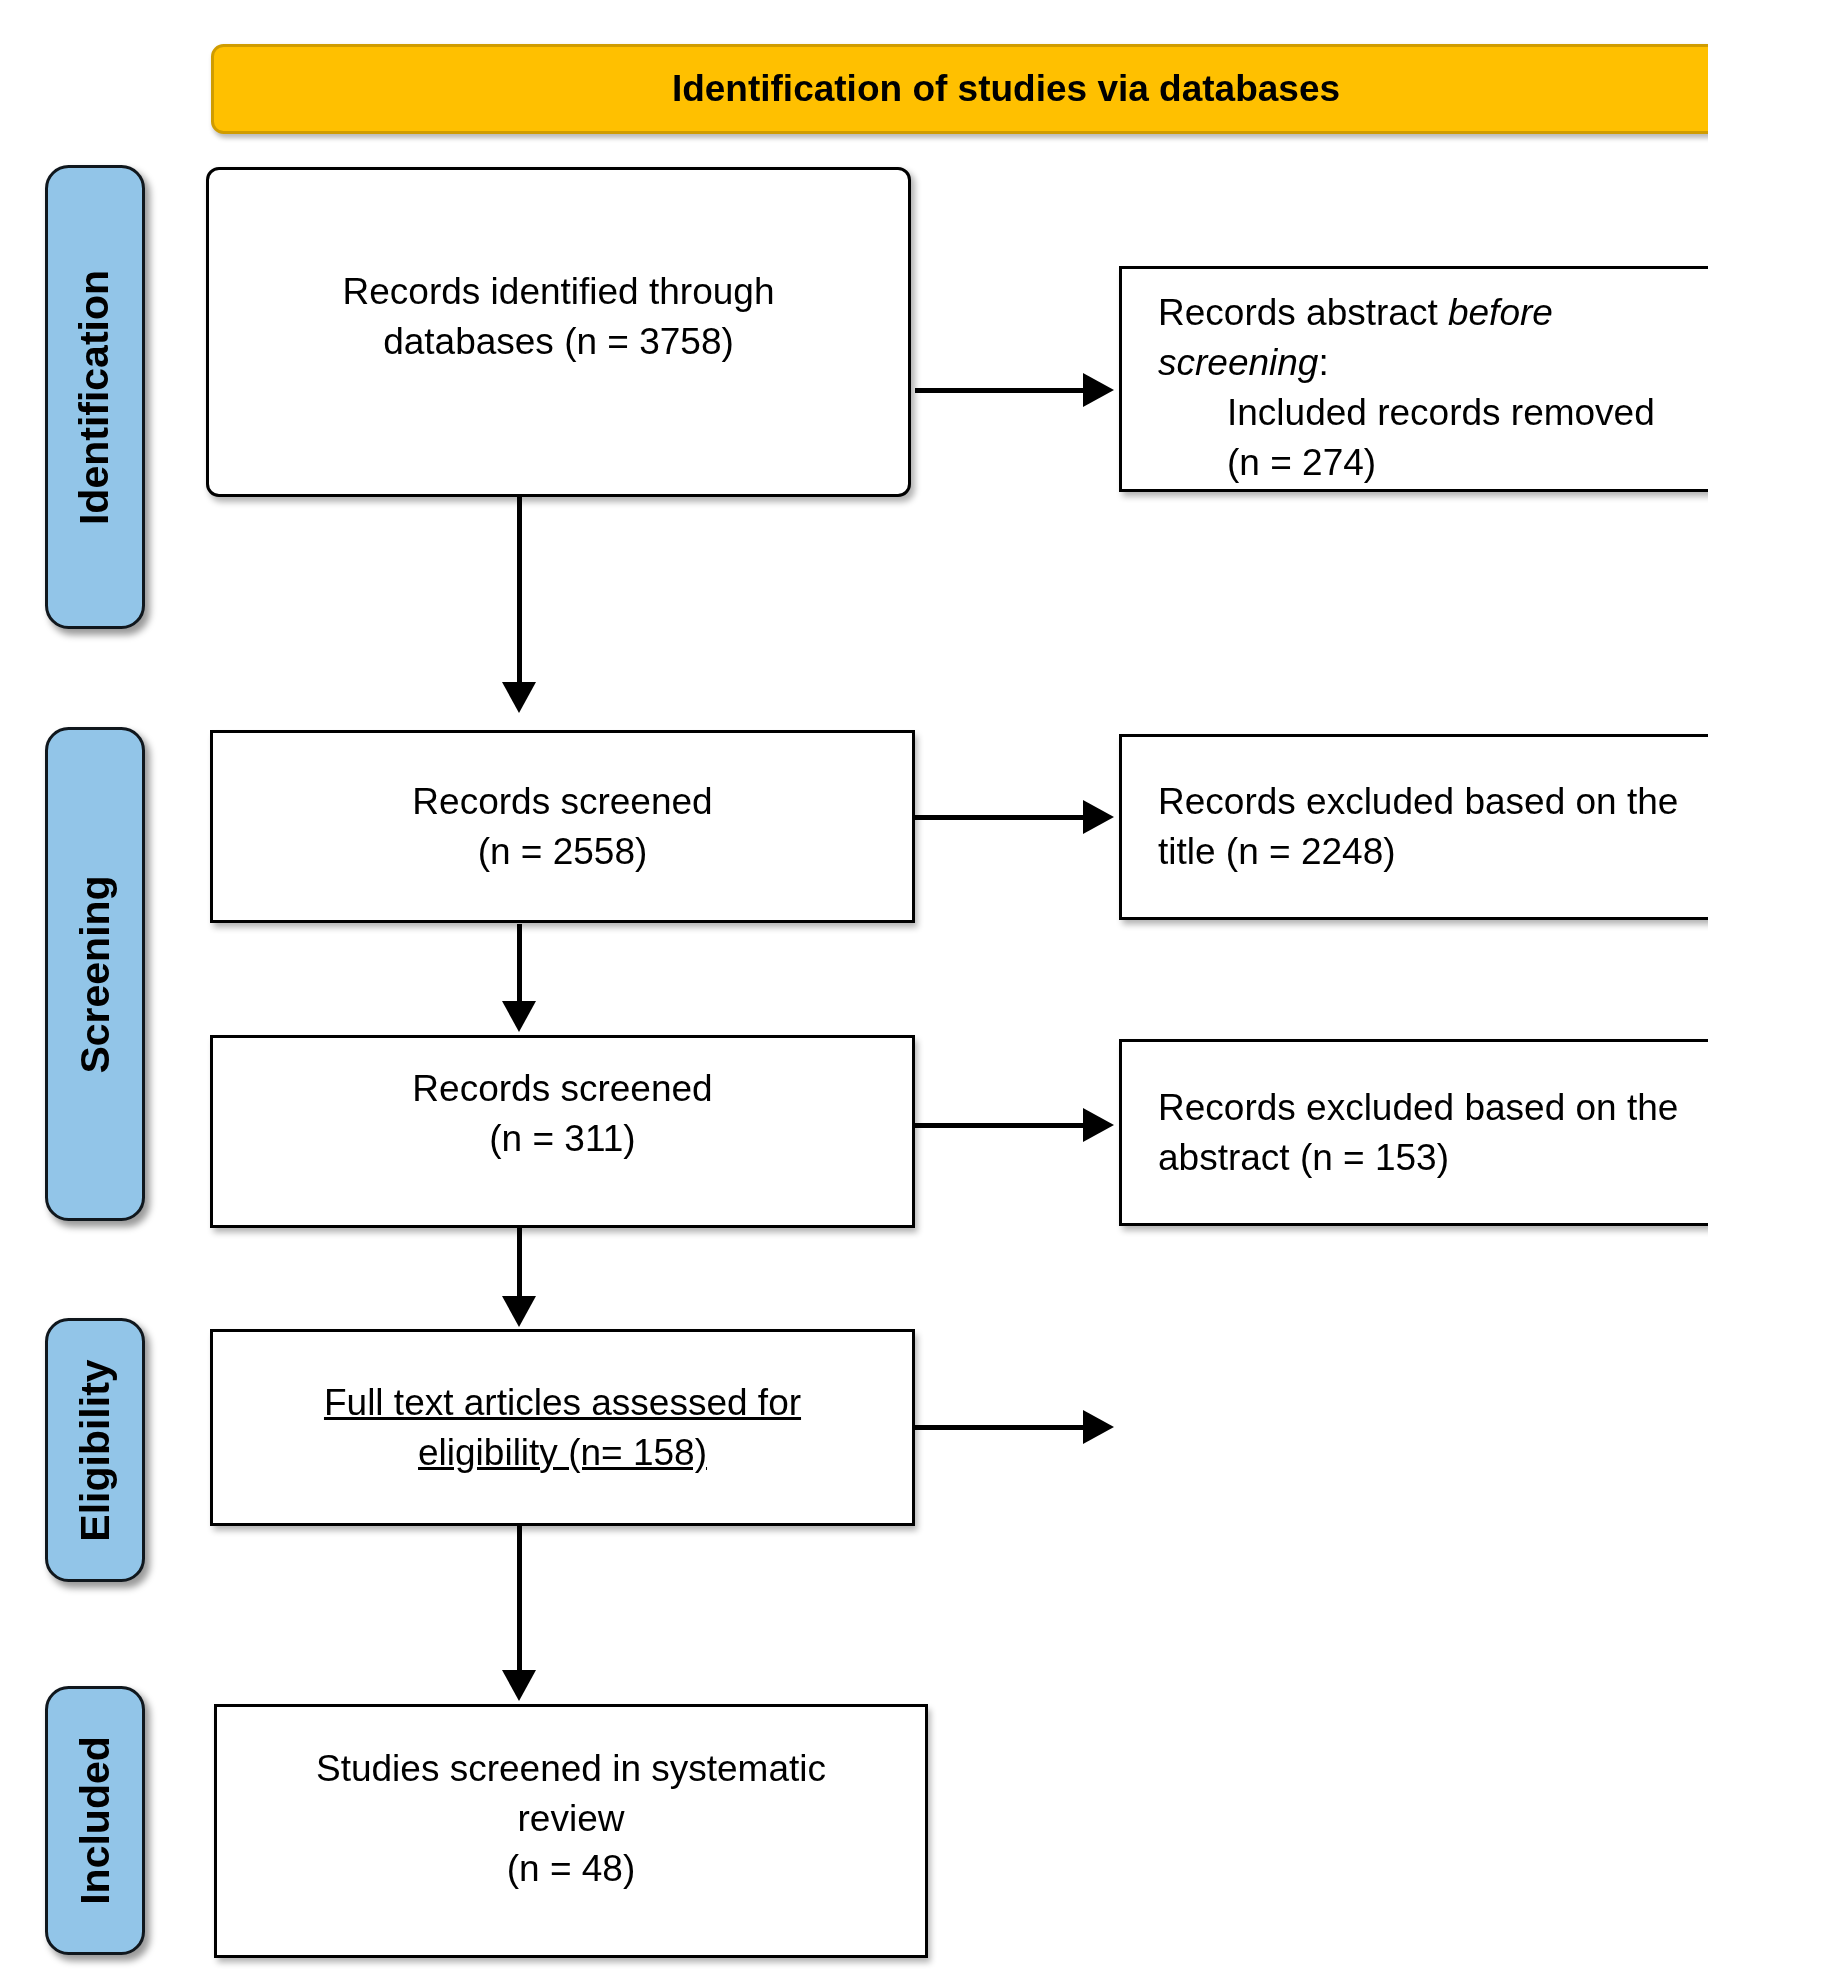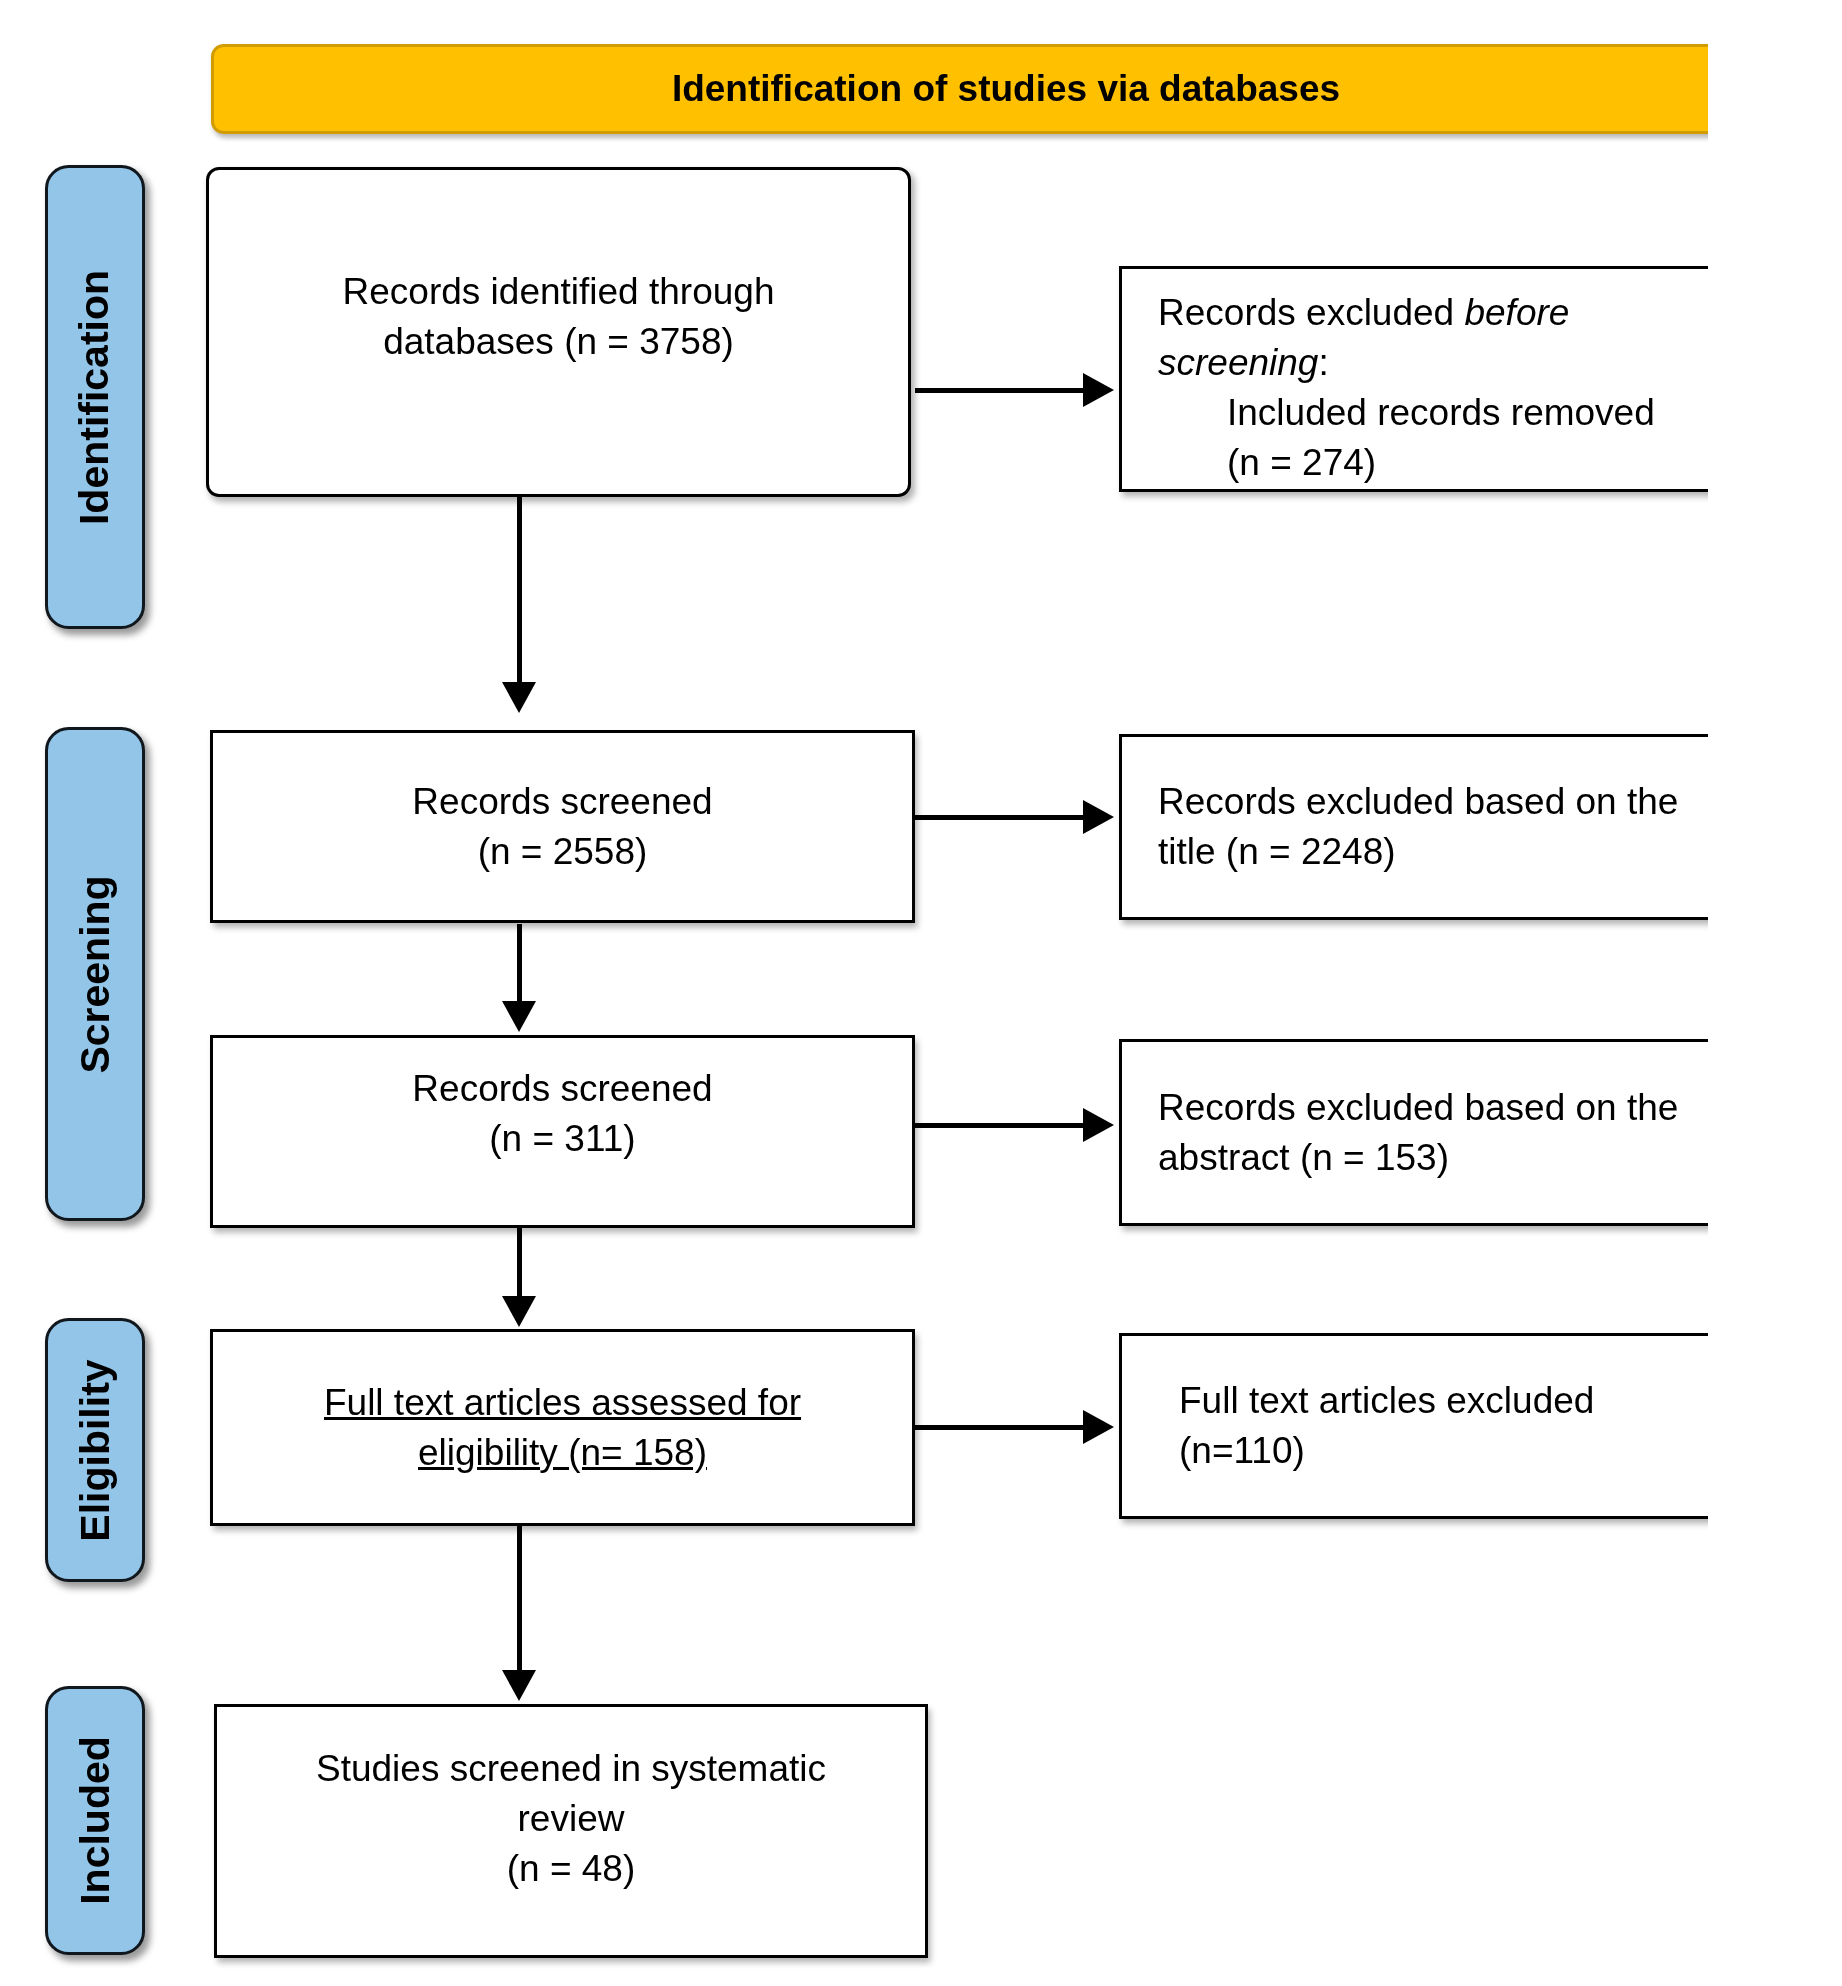--- a/index.html
+++ b/index.html
@@ -134,21 +134,21 @@
   <div class="box center box-l5">
     <div>
       <span>Studies screened in systematic</span><br>
       <span>review</span><br>
       <span>(n = 48)</span>
     </div>
   </div>
 
   <div class="box box-r1">
     <div>
-      <span>Records excluded </span><em>before</em><br>
+      <span>Records abstract </span><em>before</em><br>
       <em>screening</em><span>:</span>
       <div class="indent">
         <span>Included records removed</span><br>
         <span>(n = 274)</span>
       </div>
     </div>
   </div>
 
   <div class="box vcenter box-r2">
     <div>
@@ -157,26 +157,20 @@
     </div>
   </div>
 
   <div class="box vcenter box-r3">
     <div>
       <span>Records excluded based on the</span><br>
       <span>abstract (n = 153)</span>
     </div>
   </div>
 
-  <div class="box vcenter box-r4">
-    <div>
-      <span>Full text articles excluded</span><br>
-      <span>(n=110)</span>
-    </div>
-  </div>
 
   <div class="vline a1-line"></div>
   <div class="vhead a1-head"></div>
 
   <div class="vline a2-line"></div>
   <div class="vhead a2-head"></div>
 
   <div class="vline a3-line"></div>
   <div class="vhead a3-head"></div>
 

